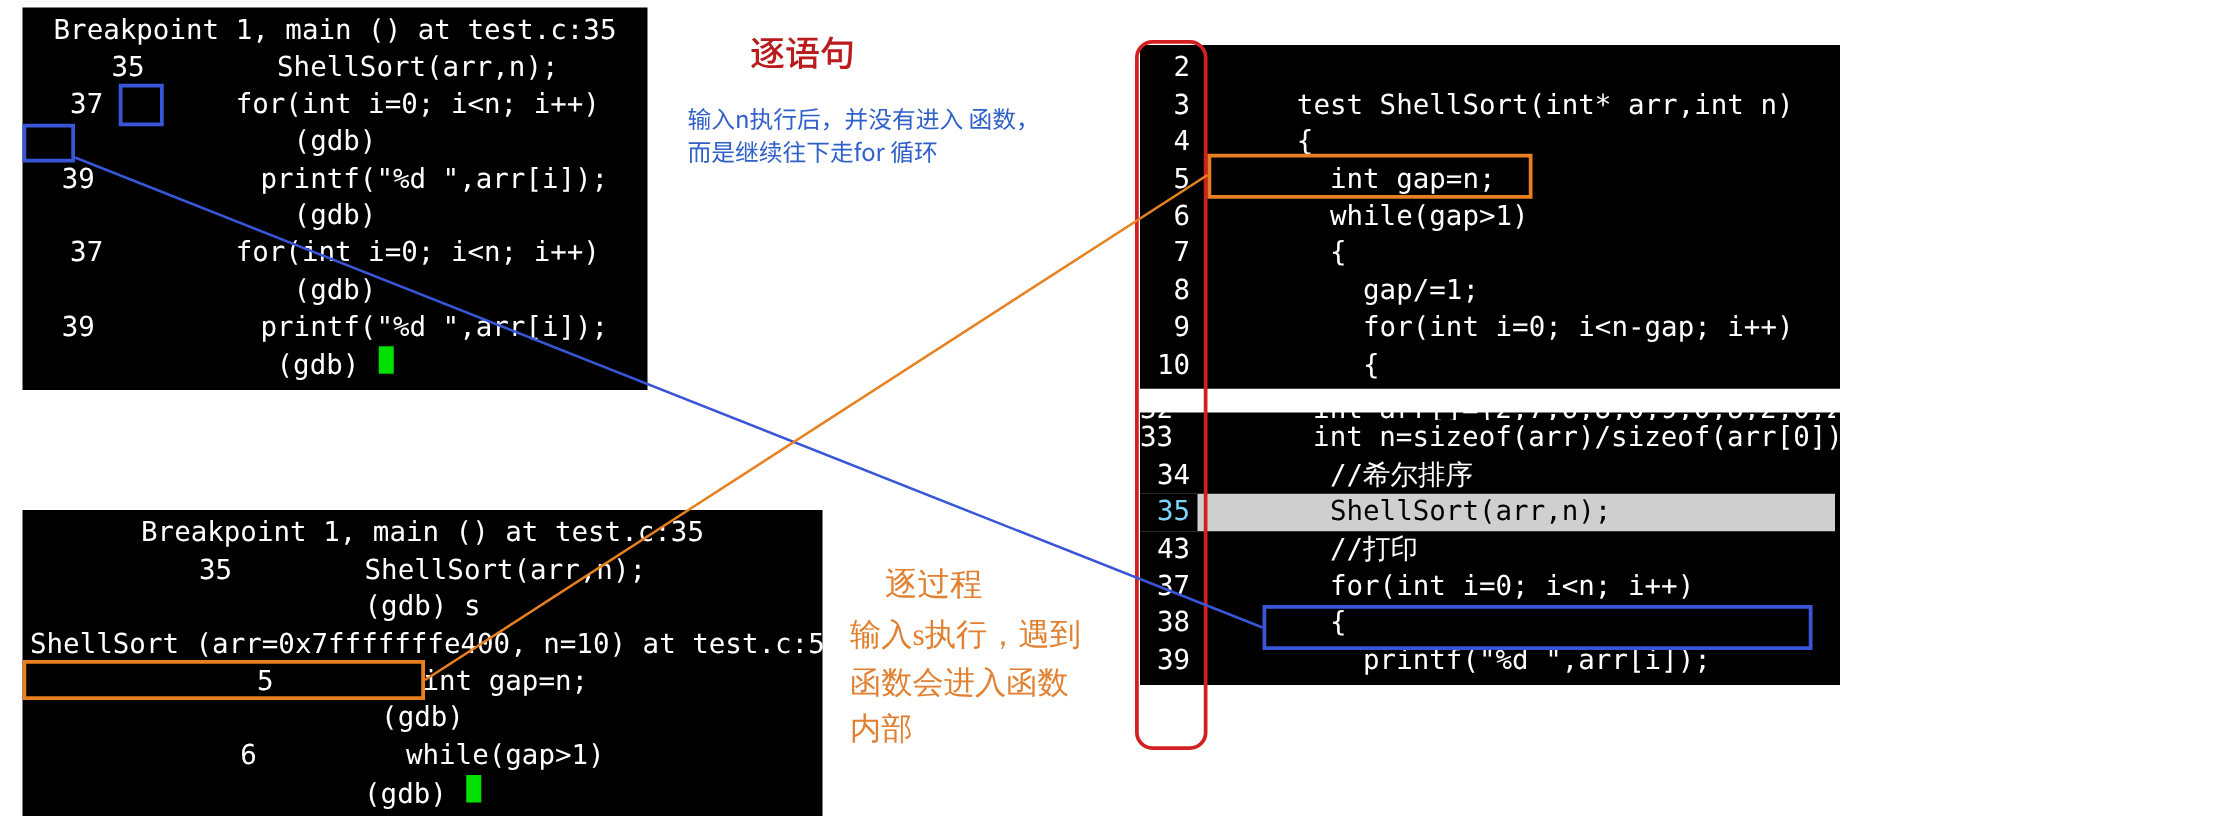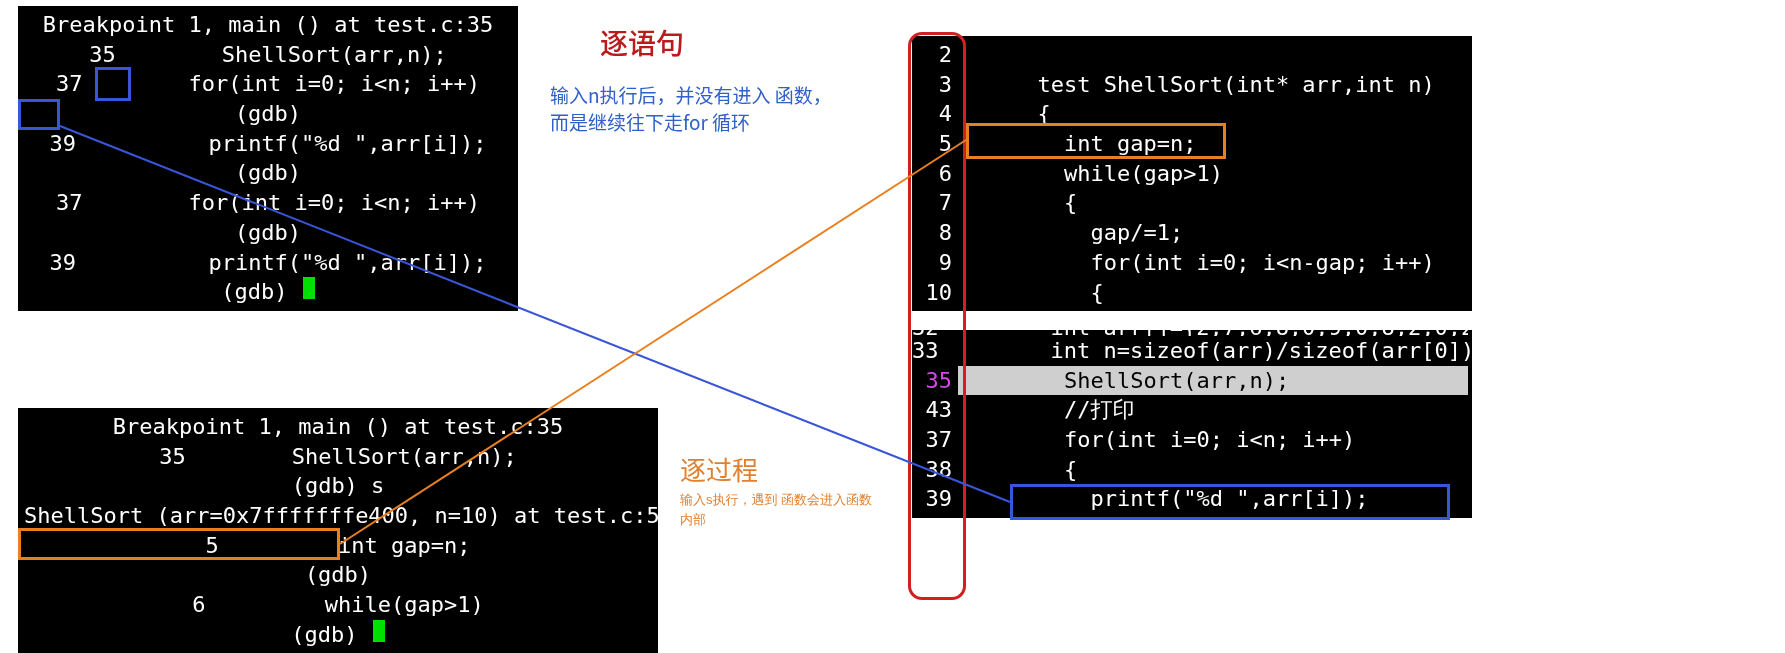--- a/index.html
+++ b/index.html
@@ -30,21 +30,21 @@
     background: #000;
     color: #fff;
     font-size: 22px;
     line-height: 1.35;
     padding: 4px 4px 4px 0;
   }
   .codeblock .cline { display: flex; white-space: pre; }
   .codeblock .cln { width: 46px; text-align: right; padding-right: 6px; }
   .codeblock .ctext { flex: 1; }
   .codeblock .highlight-row { background: #cfcfcf; color: #000; }
-  .codeblock .highlight-row .cln { background: #000; color:#d946ef; }
+  .codeblock .highlight-row .cln { background: #000; color:#7dd3fc; }
 
   .title {
     position: absolute;
     color: #b91c1c;
     font-family: "Microsoft YaHei","PingFang SC","Noto Sans CJK SC",sans-serif;
     font-size: 28px;
     font-weight: 500;
   }
   .note {
     position: absolute;
@@ -55,22 +55,22 @@
   }
   .note-subtitle {
     position: absolute;
     color: #e08030;
     font-family: "Microsoft YaHei","PingFang SC","Noto Sans CJK SC",sans-serif;
     font-size: 26px;
   }
   .note-orange {
     position: absolute;
     color: #e08030;
-    font-family: Liberation Sans, sans-serif;
-    font-size: 13px;
+    font-family: Liberation Serif, serif;
+    font-size: 25px;
     line-height: 1.5;
   }
 
   .box-blue {
     position: absolute;
     border: 3px solid #3a56d8;
     pointer-events: none;
   }
   .box-orange {
     position: absolute;
@@ -114,40 +114,41 @@
     <div class="line">(gdb)</div>
     <div class="line">6         while(gap&gt;1)</div>
     <div class="line">(gdb) <span class="cursor"></span></div>
   </div>
 
 <div class="title" style="left:600px; top:22px;">逐语句</div>
 <div class="note" style="left:550px; top:82px; width:290px;">输入n执行后，并没有进入
 函数，而是继续往下走for
 循环</div>
 
-<div class="note-subtitle" style="left:680px; top:450px;">逐过程</div>
+<div class="note-subtitle" style="left:708px; top:450px;font-family:Liberation Mono, monospace;">逐过程</div>
 <div class="note-orange" style="left:680px; top:490px; width:200px;">输入s执行，遇到
 函数会进入函数
 内部</div>
 
 <div class="codeblock" id="code-top" style="left:912px; top:36px; width:560px;">
 <div class="cline"><span class="cln">2</span><span class="ctext"></span></div>
     <div class="cline"><span class="cln">3</span><span class="ctext">      test ShellSort(int* arr,int n)</span></div>
     <div class="cline"><span class="cln">4</span><span class="ctext">      {</span></div>
     <div class="cline"><span class="cln">5</span><span class="ctext">        int gap=n;</span></div>
     <div class="cline"><span class="cln">6</span><span class="ctext">        while(gap&gt;1)</span></div>
     <div class="cline"><span class="cln">7</span><span class="ctext">        {</span></div>
     <div class="cline"><span class="cln">8</span><span class="ctext">          gap/=1;</span></div>
     <div class="cline"><span class="cln">9</span><span class="ctext">          for(int i=0; i&lt;n-gap; i++)</span></div>
     <div class="cline"><span class="cln">10</span><span class="ctext">          {</span></div>
   </div>
 
 <div class="codeblock" id="code-bottom" style="left:912px; top:330px; width:560px;">
 <div class="cline" style="margin-top: -14px; overflow: hidden; height: 16px; align-items: center;"><span class="cln">32</span><span class="ctext">        int arr[]={2,7,6,8,0,9,0,8,2,0,2};</span></div>
     <div class="cline"><span class="cln">33</span><span class="ctext">        int n=sizeof(arr)/sizeof(arr[0]);</span></div>
+    <div class="cline"><span class="cln">34</span><span class="ctext">        //希尔排序</span></div>
     <div class="cline highlight-row"><span class="cln">35</span><span class="ctext">        ShellSort(arr,n);</span></div>
     <div class="cline"><span class="cln">43</span><span class="ctext">        //打印</span></div>
     <div class="cline"><span class="cln">37</span><span class="ctext">        for(int i=0; i&lt;n; i++)</span></div>
     <div class="cline"><span class="cln">38</span><span class="ctext">        {</span></div>
     <div class="cline"><span class="cln">39</span><span class="ctext">          printf("%d ",arr[i]);</span></div>
   </div>
 
 <div class="box-blue" style="left:95px; top:67px; width:36px; height:34px;"></div>
 
 <div class="box-blue" style="left:18px; top:99px; width:42px; height:31px;"></div>

